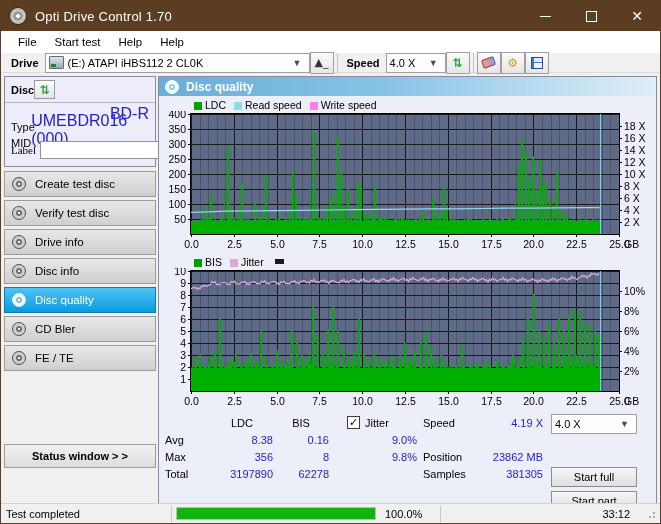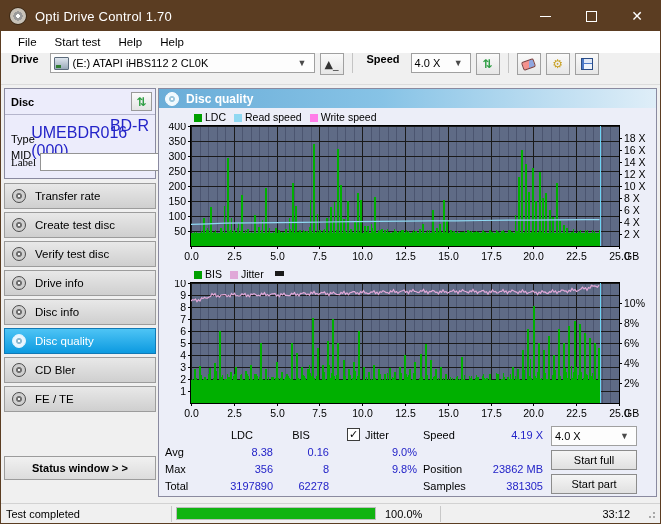--- a/index.html
+++ b/index.html
@@ -43,22 +43,22 @@
 
   
   .menubar {
     height:22px; background:#ffffff; display:flex; align-items:center;
     padding-left:8px; border-bottom:1px solid #ffffff;
   }
   .menu-item { padding:2px 9px; font-size:11.5px; color:#000; }
 
   
   .toolbar {
-    height:32px; background:#f0f0f0; display:flex; align-items:flex-start;
-    padding:0 4px; gap:5px; border-bottom:1px solid #dcdcdc;
+    height:20px; background:#f0f0f0; display:flex; align-items:center;
+    padding:0 4px; border-bottom:1px solid #dcdcdc;
   }
   .tb-label { font-weight:bold; font-size:11px; padding:0 6px 0 6px; color:#000; }
   .combo {
     height:20px; background:#fdfdfd; border:1px solid #a0a0a0;
     display:flex; align-items:center; padding:0 2px 0 3px;
     font-size:11px; color:#000; position:relative;
   }
   .combo .caret { margin-left:auto; padding:0 5px 0 4px; color:#4a4a4a; font-size:9px; }
   #drive-combo { width:265px; }
   #speed-combo { width:60px; }
@@ -81,21 +81,21 @@
   .save-ic:before{content:'';position:absolute;left:2px;top:0;width:8px;height:4px;background:#dfe8f7;}
   .save-ic:after{content:'';position:absolute;left:2px;bottom:0;width:8px;height:5px;background:#eef3fb;}
 
   
   .body { display:flex; height:398px; }
 
   
   .left { width:157px; padding:3px 2px 0 3px; display:flex; flex-direction:column; }
   .disc-box { border:1px solid #8a8aa0; background:#ececfb; }
   .disc-head {
-    display:flex; align-items:center; justify-content:space-between;
+    display:flex; align-items:center; 
     padding:3px 3px 3px 6px; border-bottom:1px solid #b5b5cc;
     background:#ececfb;
   }
   .disc-head .t { font-weight:bold; font-size:11px; color:#000; }
   .mini-btn {
     width:21px;height:19px;border:1px solid #9a9a9a;background:linear-gradient(#fbfbfb,#e4e4e4);
     display:flex;align-items:center;justify-content:center;
   }
   .disc-rows { padding:3px 6px 5px 6px; }
   .drow { display:flex; justify-content:space-between; align-items:center; height:16px; }
@@ -273,24 +273,20 @@
             <span class="k">Label</span>
             <input class="label-input" type="text" value="" style="">
             <div class="disc-btn">
                 <span class="cd-glyph"></span>
               </div>
           </div>
         </div>
       </div>
 
       <div class="nav">
-        <div class="nav-btn">
-          <span class="disc-ic"></span>
-          <span>Transfer rate</span>
-        </div>
         <div class="nav-btn">
           <span class="disc-ic"></span>
           <span>Create test disc</span>
         </div>
         <div class="nav-btn">
           <span class="disc-ic"></span>
           <span>Verify test disc</span>
         </div>
         <div class="nav-btn">
           <span class="disc-ic"></span>
@@ -2067,21 +2063,21 @@
             <div class="st-row st-v" style="justify-content:flex-end">4.19 X</div>
             <div class="st-row">&nbsp;</div>
             <div class="st-row st-v" style="justify-content:flex-end">23862 MB</div>
             <div class="st-row st-v" style="justify-content:flex-end">381305</div>
           </div>
           <div class="blk" style="width:94px;padding-left:8px;display:flex;flex-direction:column;gap:4px;">
             <div class="combo" style="width:86px;height:20px;">
               <span>4.0 X</span>
               <span class="caret">▼</span>
             </div>
-            <div class="btn" style="width:86px;">Start full</div>
+            <div class="btn" style="width:86px;margin-top:29px;">Start full</div>
             <div class="btn" style="width:86px;">Start part</div>
           </div>
         </div>
       </div>
     </div>
   </div>
 
   <div class="statusbar">
     <div class="sb-cell" style="width:170px;">Test completed</div>
     <div class="sb-sep"></div>

